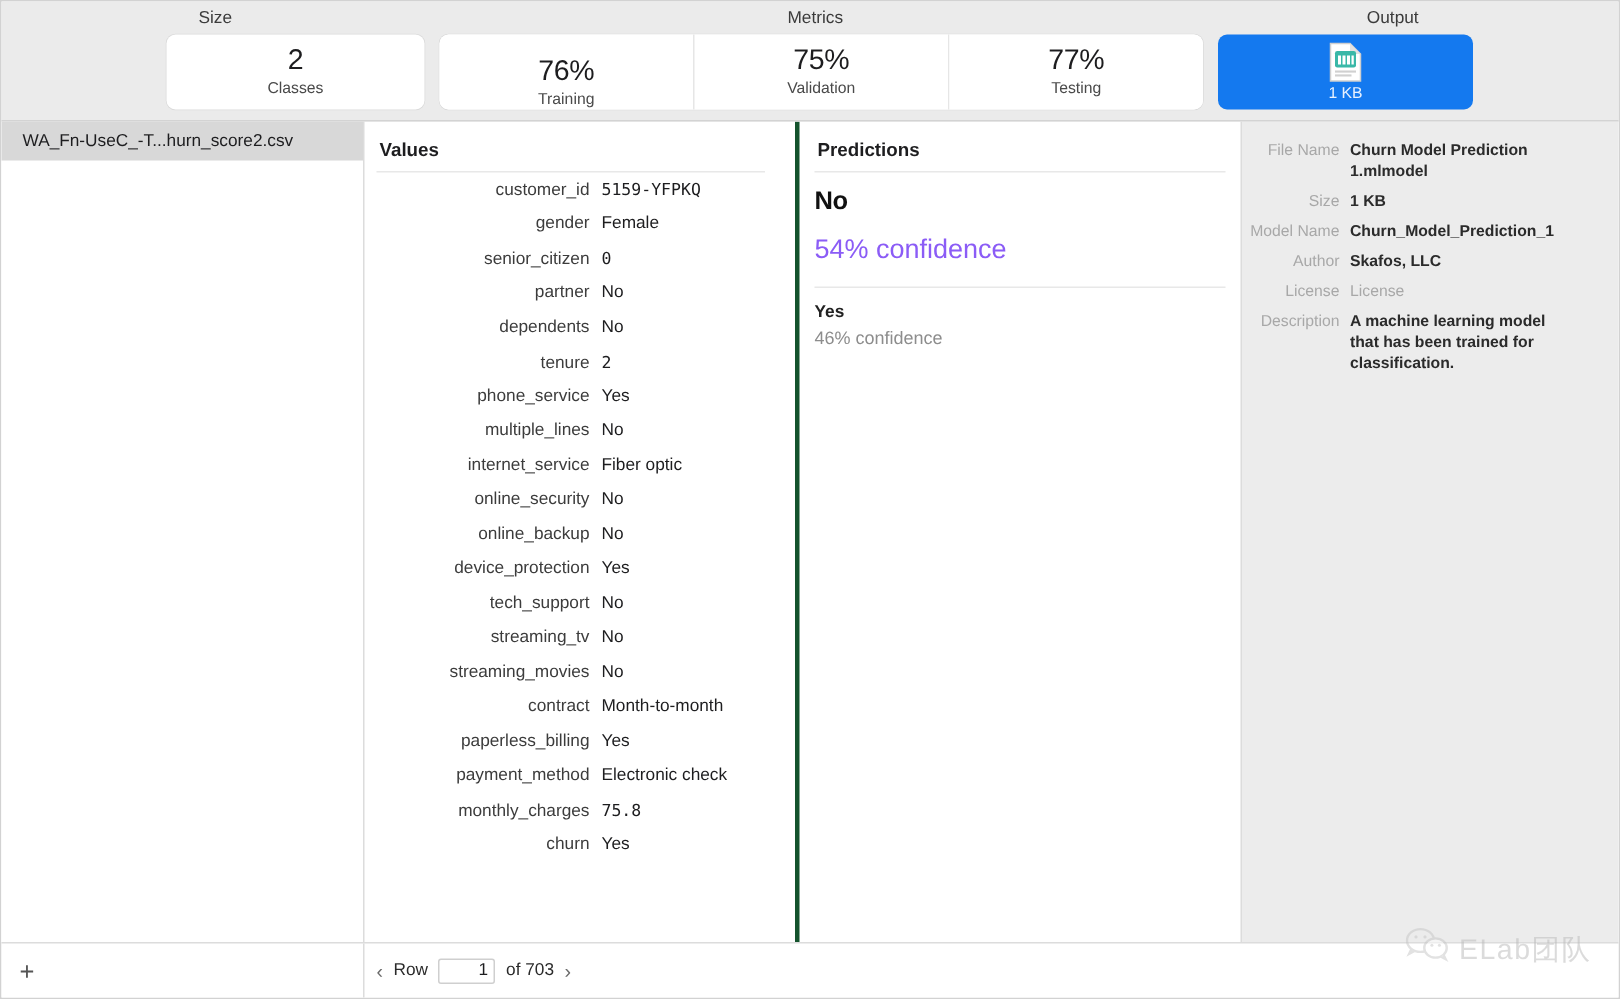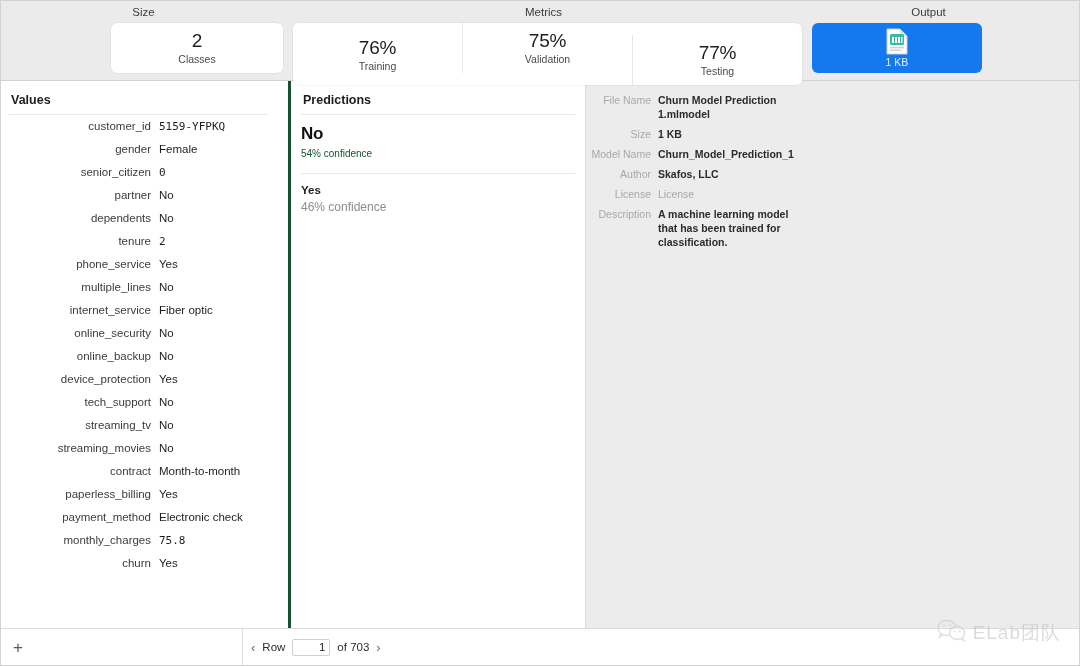--- a/index.html
+++ b/index.html
@@ -26,21 +26,21 @@
         display:flex;flex-direction:column;align-items:center;justify-content:center;
         box-shadow:0 0 0 .5px rgba(0,0,0,.07);}
   .card .big{font-size:19px;font-weight:400;color:#1d1d1f;line-height:20px;letter-spacing:-.2px;}
   .card .small{font-size:10.5px;color:#4a4a4a;line-height:13px;margin-top:2px;}
   .card-input{width:172px;}
   .metrics-group{display:flex;background:#fff;border-radius:6px;margin-left:10px;
                  box-shadow:0 0 0 .5px rgba(0,0,0,.07);}
   .metrics-group .card{box-shadow:none;border-radius:0;}
   .metrics-group .card+.card{border-left:1px solid #e6e6e6;}
   .metrics-group .card:first-child{border-radius:6px 0 0 6px;justify-content:flex-end;}
-  .metrics-group .card:last-child{border-radius:0 6px 6px 0;margin-top:12px;}
+  .metrics-group .card:last-child{border-radius:0 6px 6px 0;}
   .card-metric{width:169px;}
   .card-output{width:170px;margin-left:10px;background:#1479ef;border-radius:6px;
                box-shadow:none;}
   .card-output .small{color:#e8f1fe;margin-top:1px;}
   .ml-icon{width:22px;height:27px;}
 
   
   .body{flex:1 1 auto;display:flex;min-height:0;background:#fff;}
 
   .sidebar{width:242px;flex:0 0 242px;border-right:1px solid #dcdcdc;background:#fff;
@@ -55,21 +55,21 @@
   .kv{display:flex;align-items:baseline;height:23px;}
   .kv .k{width:150px;flex:0 0 150px;text-align:right;font-size:11.5px;color:#3c3c3c;
          padding-right:8px;box-sizing:border-box;}
   .kv .v{font-size:11.5px;color:#1d1d1f;}
   .kv .v.mono{font-family:"DejaVu Sans Mono","Liberation Mono",monospace;font-size:11px;}
 
   .pred-pane{width:295px;flex:0 0 295px;border-right:1px solid #dcdcdc;
              box-sizing:border-box;padding:0 10px 0 10px;}
   .pred-rule{height:1px;background:#e8e8e8;margin:0 0 8px 0;}
   .pred-top .label{font-size:17px;font-weight:bold;color:#111;line-height:21px;letter-spacing:-.2px;}
-  .pred-top .conf{font-size:10px;color:#14532d;margin-top:4px;}
+  .pred-top .conf{font-size:18px;color:#8b5cf6;margin-top:12px;}
   .pred-sep{height:1px;background:#e8e8e8;margin:14px 0 10px 0;}
   .pred-sub .label{font-size:11.5px;font-weight:bold;color:#222;}
   .pred-sub .conf{font-size:12px;color:#8d8d8d;margin-top:4px;}
 
   .inspector{flex:1 1 auto;background:#ececec;padding:12px 10px 0 0;box-sizing:border-box;}
   .insp-row{display:flex;margin-bottom:6px;}
   .insp-k{width:72px;flex:0 0 72px;text-align:right;padding-right:7px;box-sizing:border-box;
           font-size:10.5px;color:#a8a8a8;line-height:14px;}
   .insp-v{font-size:10.5px;color:#2b2b2b;line-height:14px;max-width:140px;}
   .insp-v.bold{font-weight:bold;}
@@ -139,20 +139,25 @@
             <rect x="4" y="21.6" width="11" height="1.4" fill="#d0d0d0"></rect>
           </svg>
         </span>
         <div class="small">1 KB</div>
       </div>
     </div>
   </div>
 
   <div class="body">
 
+    <div class="sidebar">
+      <div class="file-row">
+        <span>WA_Fn-UseC_-T...hurn_score2.csv</span>
+      </div>
+    </div>
 
     <div class="values-pane">
       <div class="pane-title">Values</div>
       <div class="pane-rule"></div>
       <div id="values-rows">
           <div class="kv">
             <div class="k">customer_id</div>
             <div class="v mono">5159-YFPKQ</div>
           </div>
           <div class="kv">

